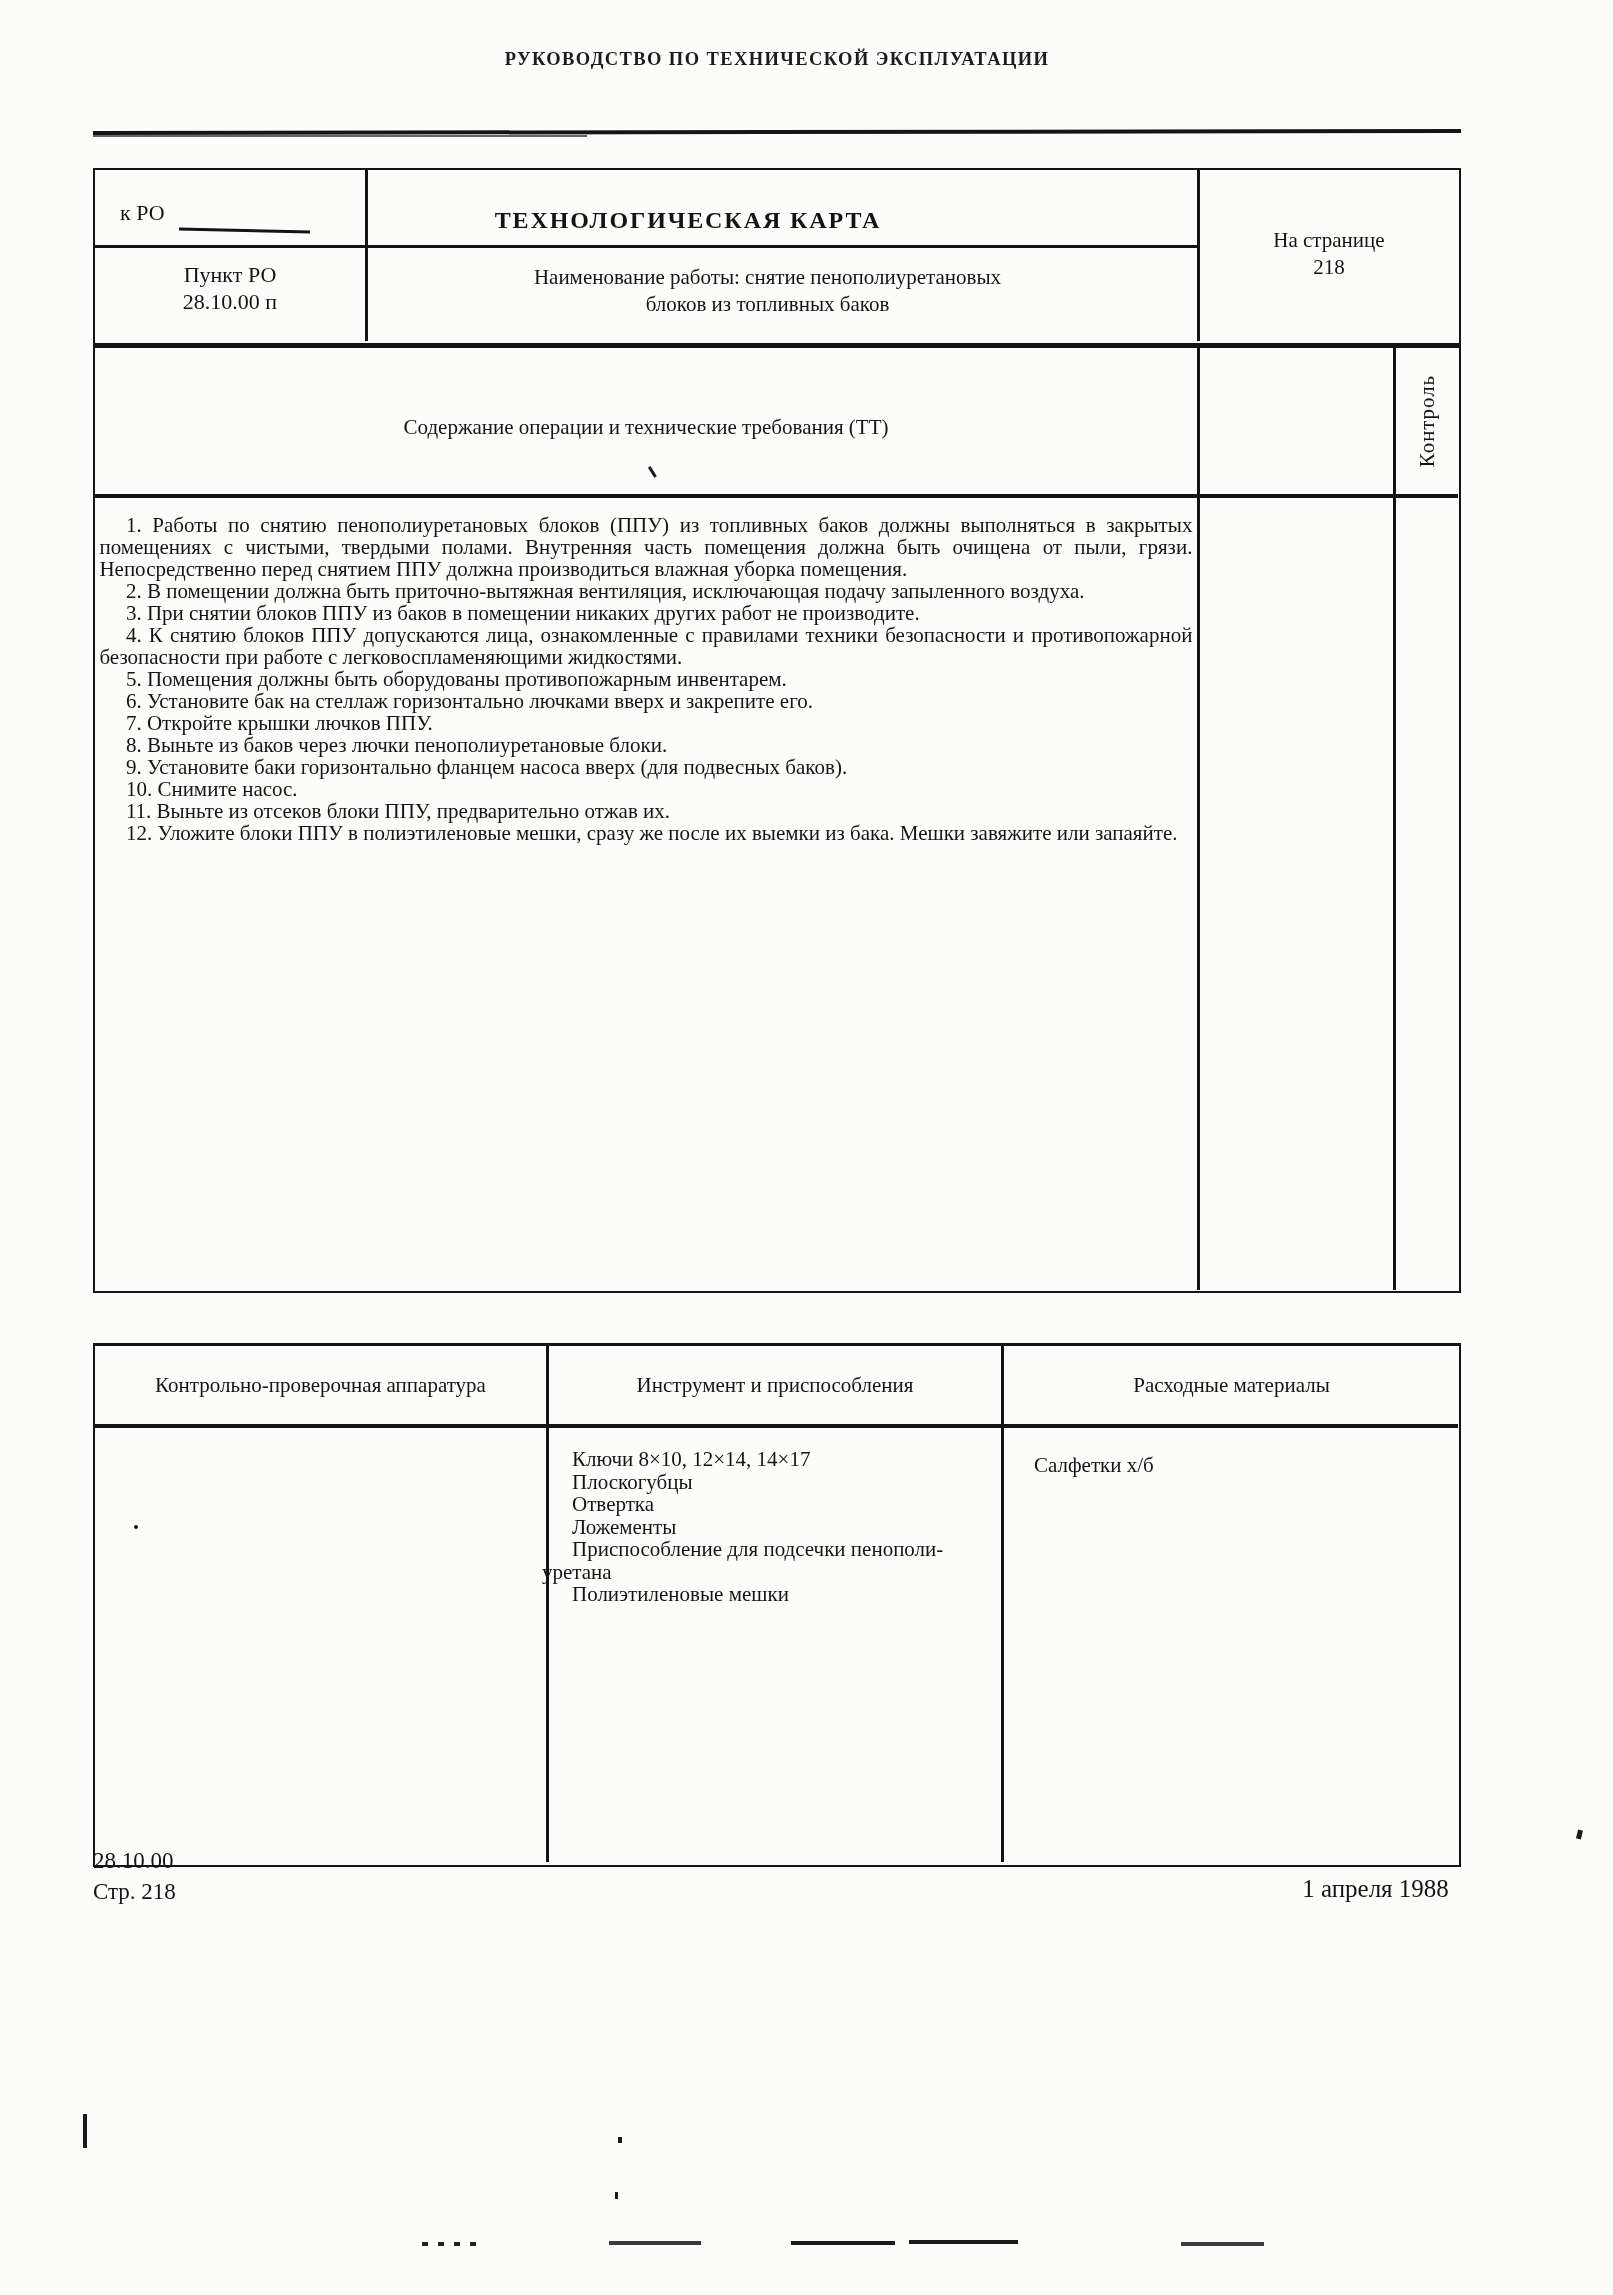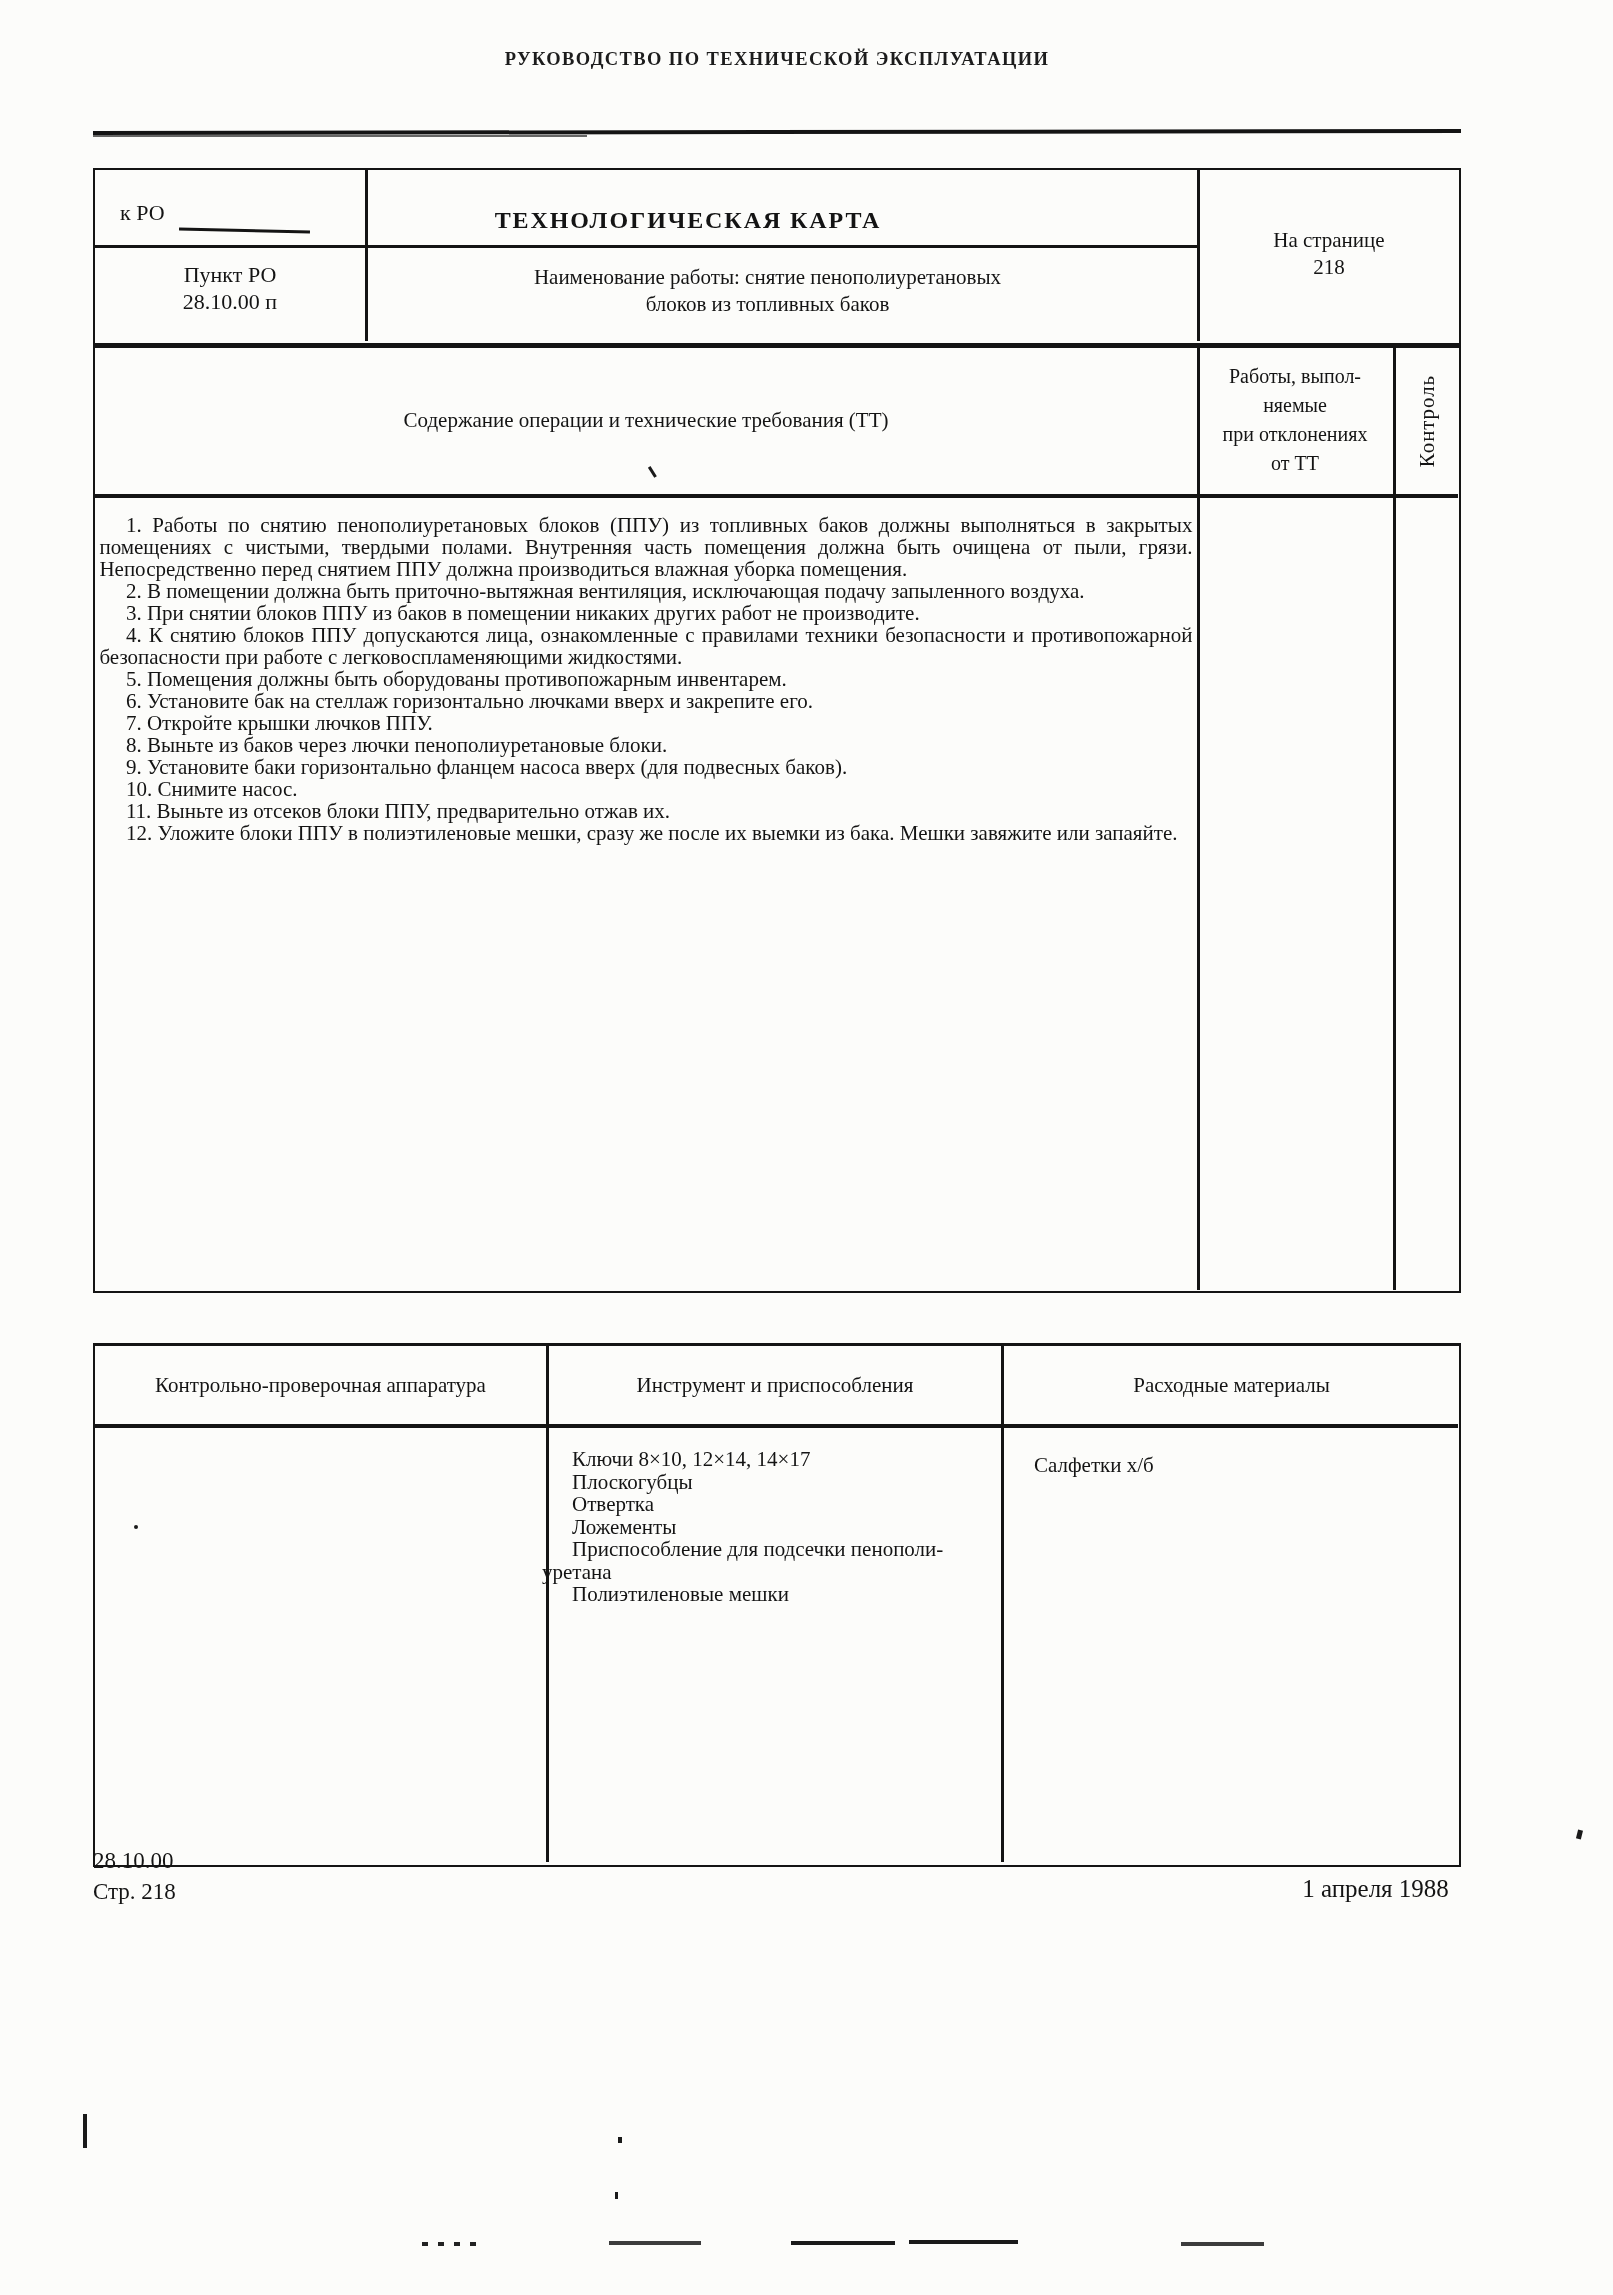--- a/index.html
+++ b/index.html
@@ -38,21 +38,21 @@
   .punkt-cell { left:0; top:75px; width:270px; height:99px; text-align:center; padding-top:17px;
                 font-size:22px; line-height:26.5px; }
   .title-cell { left:270px; top:0; width:832px; height:75px;margin-top:13px; }
   .title-cell span { font-size:24px; font-weight:bold; letter-spacing:1.9px; transform:translateX(-93px); }
   .work-cell { left:270px; top:75px; width:991px; height:99px; padding-top:19.4px; }
   .work-cell .wrap { transform:translateX(-93px); text-align:center; font-size:21px; line-height:27px; }
   .pageref-cell { left:1102px; top:0; width:264px; height:174px; text-align:center;
                   padding-top:57px; font-size:21px; line-height:27px; }
 
   
-  .tt-cell { left:0; top:7px; width:1102px; height:146px; padding-bottom:16px; font-size:21px; }
+  .tt-cell { left:0; top:14px; width:1102px; height:146px; padding-bottom:16px; font-size:21px; }
   .dev-cell { left:1102px; top:0; width:196px; height:146px; text-align:center; padding-top:14px;
               font-size:20px; line-height:29px; }
   .control-cell { left:1298px; top:0; width:68px; height:146px; }
   .control-cell span {
     writing-mode:vertical-rl; transform:rotate(180deg);
     font-size:21px; letter-spacing:0.9px;
   }
   .ops-block { left:4.4px; top:166px; width:1093px; }
   .op { margin:0; font-size:21px; line-height:22px; text-indent:26.5px; text-align:justify; }
 
@@ -119,26 +119,20 @@
 
   <div class="abs tbl middle-tbl">
     <div class="vline" style="left:1102px; height:942px;"></div>
     <div class="vline" style="left:1298px; height:942px;"></div>
     <div class="hline" style="top:146px; width:1363px; height:4.4px;"></div>
 
     <div class="cell tt-cell center-flex">
       <span>Содержание операции и технические требования (ТТ)</span>
     </div>
 
-    <div class="cell dev-cell">
-        <div>Работы, выпол-</div>
-        <div>няемые</div>
-        <div>при отклонениях</div>
-        <div>от ТТ</div>
-      </div>
 
     <div class="cell control-cell center-flex">
       <span>Контроль</span>
     </div>
 
     <div class="cell ops-block">
         <p class="op">1. Работы по снятию пенополиуретановых блоков (ППУ) из топливных баков должны выполняться в закрытых помещениях с чистыми, твердыми полами. Внутренняя часть помещения должна быть очищена от пыли, грязи. Непосредственно перед снятием ППУ должна производиться влажная уборка помещения.</p>
         <p class="op">2. В помещении должна быть приточно-вытяжная вентиляция, исключающая подачу запыленного воздуха.</p>
         <p class="op">3. При снятии блоков ППУ из баков в помещении никаких других работ не производите.</p>
         <p class="op">4. К снятию блоков ППУ допускаются лица, ознакомленные с правилами техники безопасности и противопожарной безопасности при работе с легковоспламеняющими жидкостями.</p>

